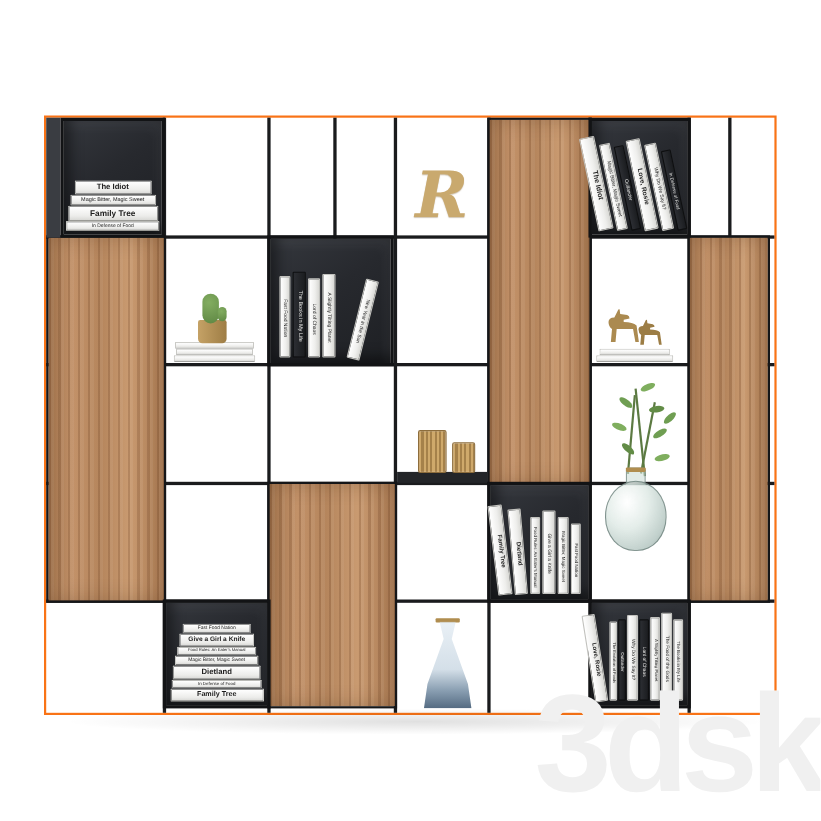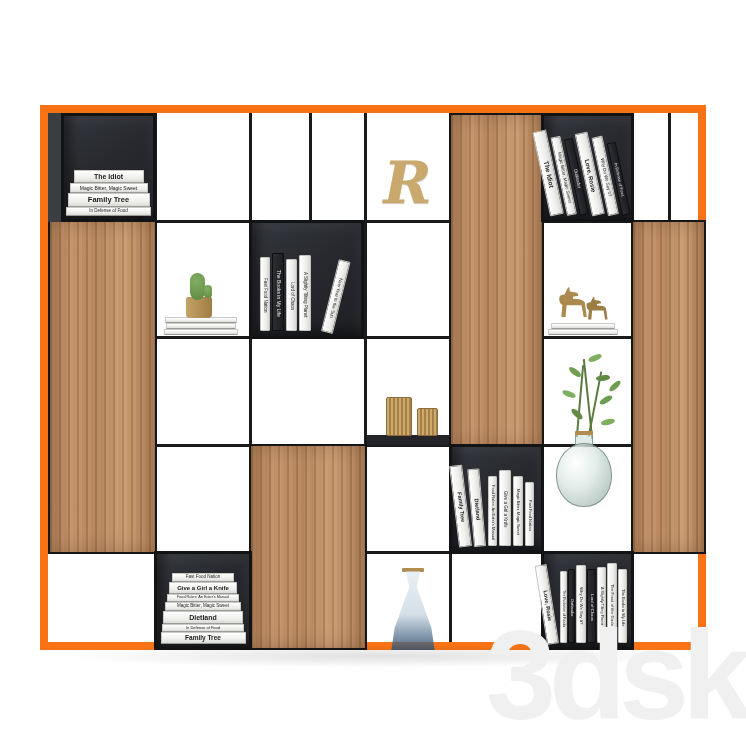--- a/index.html
+++ b/index.html
@@ -1,21 +1,21 @@
 <!DOCTYPE html>
 <html><head>
 <meta charset="utf-8">
 <style>
   html,body { margin:0; padding:0; background:#fff; }
   .stage { position:relative; width:746px; height:746px; background:#ffffff; overflow:hidden;
            font-family:"Liberation Sans", sans-serif; }
 
   
   .unit { position:absolute; left:40px; top:105px; width:666px; height:545px;
-          border:8px solid #f97316; box-sizing:border-box; }
+          border:2px solid #f97316; box-sizing:border-box; }
   .vline { position:absolute; width:3px; top:0; bottom:0; background:#1a1b1d; }
   .hline { position:absolute; height:3px; left:0; right:0; background:#1a1b1d; }
 
   
   .wood { position:absolute; border:2px solid #151618; box-sizing:border-box;
     background:
       repeating-linear-gradient(90deg, rgba(101,60,33,0.22) 0 2px, rgba(255,255,255,0.06) 2px 5px, rgba(0,0,0,0) 5px 9px),
       linear-gradient(90deg,#a87951 0%, #c29168 22%, #b5855c 45%, #c99a70 70%, #ab7b53 100%);
     box-shadow: inset 0 0 18px rgba(60,30,10,0.25); }
 

